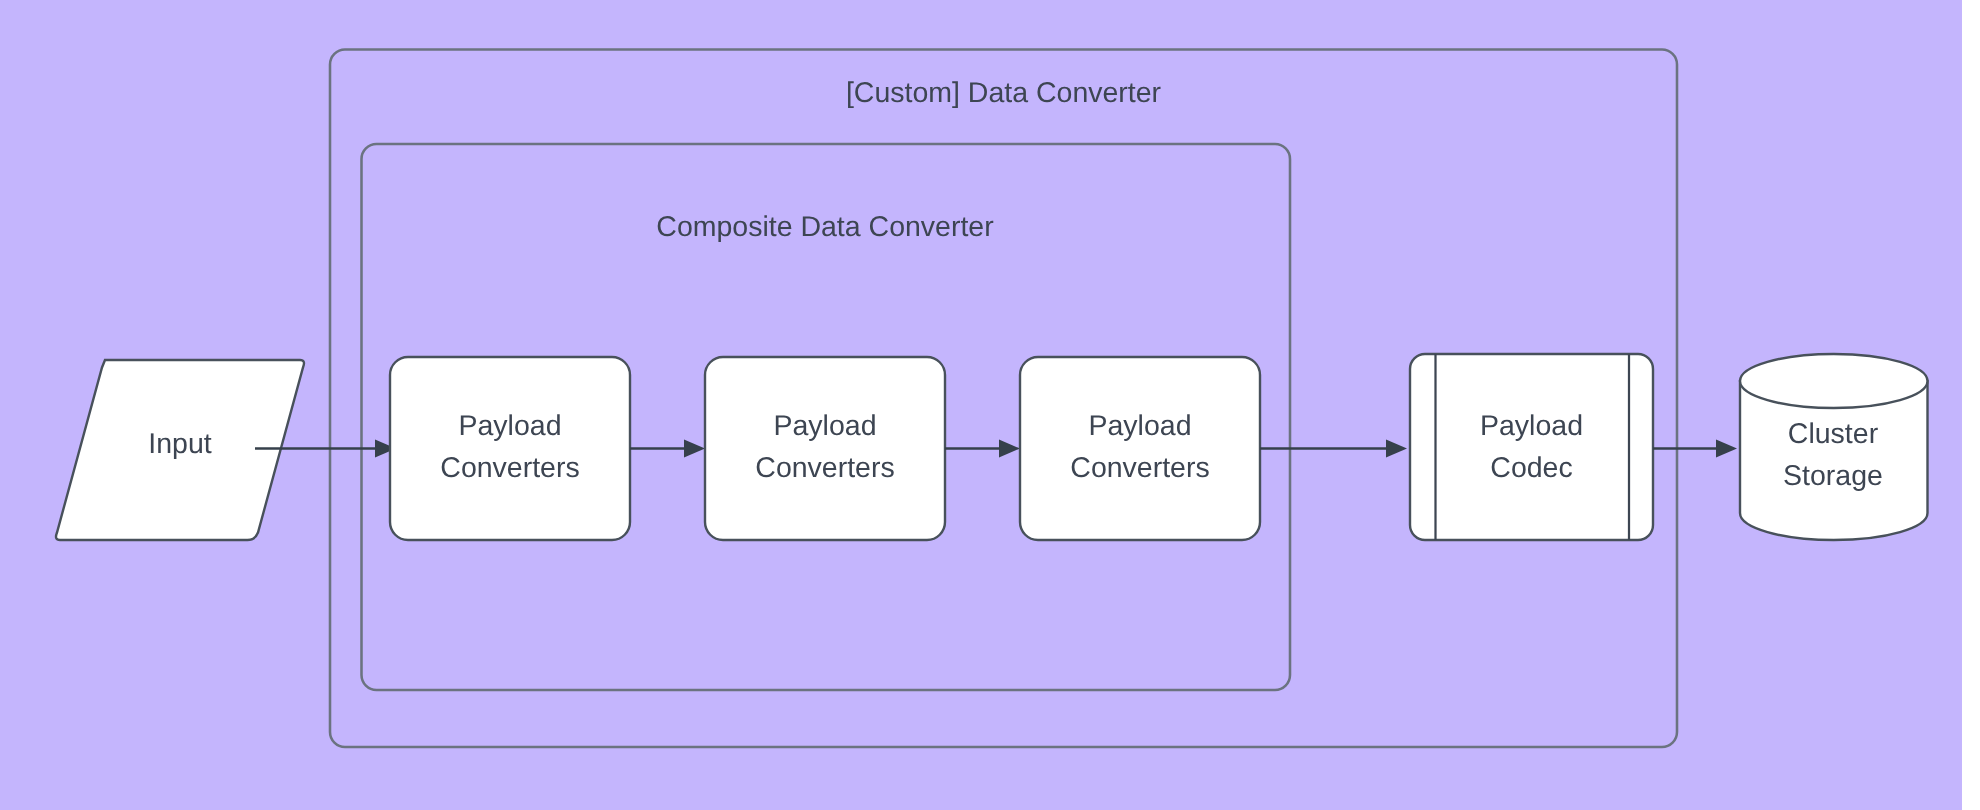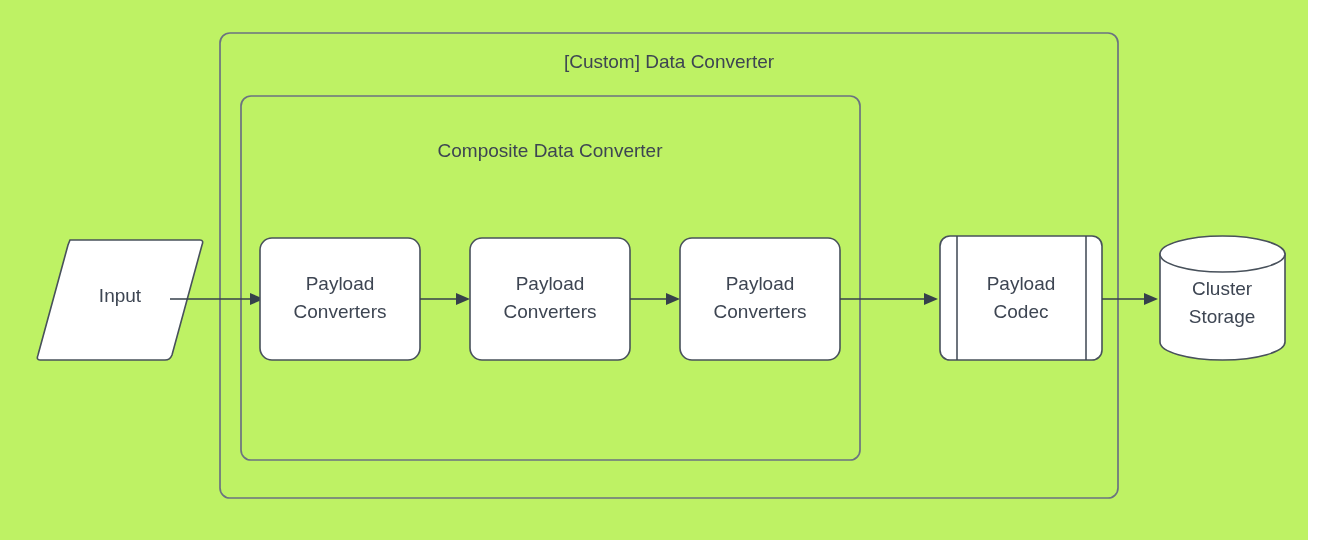--- a/index.html
+++ b/index.html
@@ -7,21 +7,21 @@
     padding: 0;
     background: #ffffff;
   }
   body {
     font-family: "Liberation Sans", "DejaVu Sans", sans-serif;
   }
   #canvas {
     position: relative;
     width: 1308px;
     height: 540px;
-    background: #bef264;
+    background: #c4b5fd;
     overflow: hidden;
     text-decoration: underline;
   }
   #diagram-svg {
     position: absolute;
     top: 0;
     left: 0;
     width: 1320px;
     height: 540px;
   }

